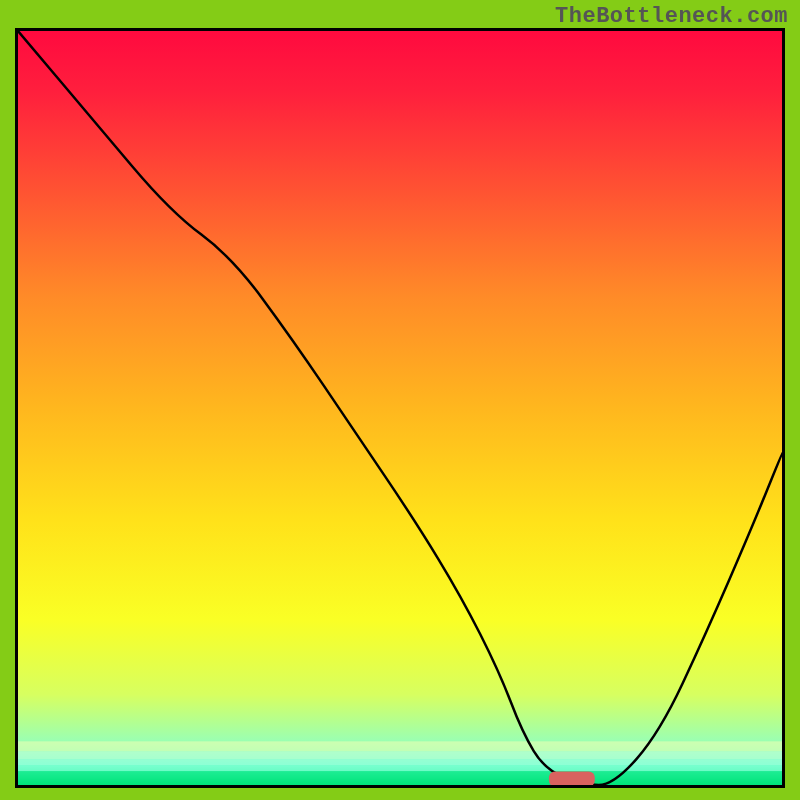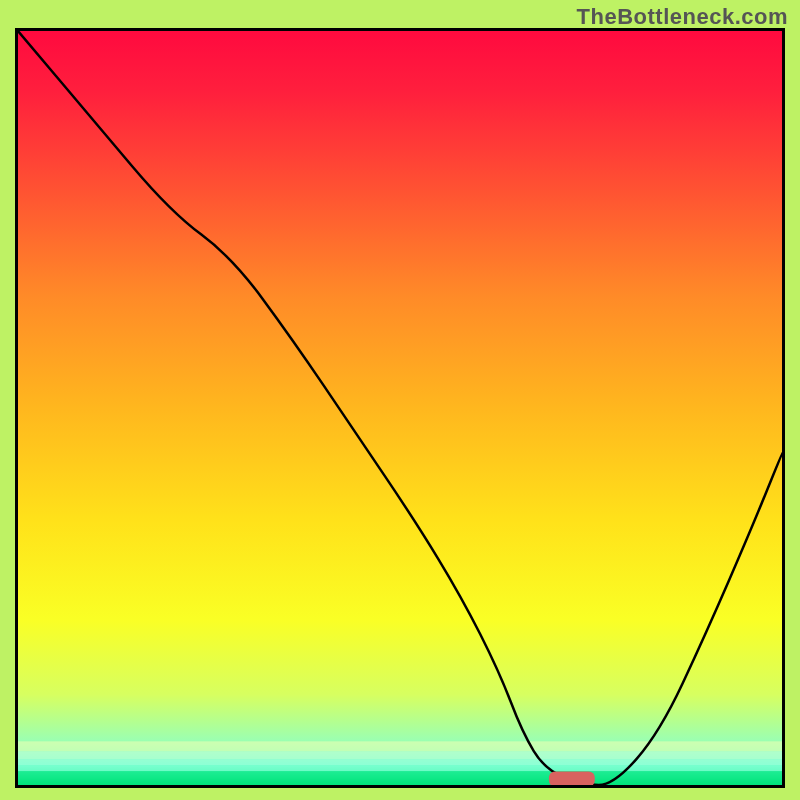--- a/index.html
+++ b/index.html
@@ -8,21 +8,22 @@
     width: 800px;
     height: 800px;
     background: #000;
     overflow: hidden;
     font-family: Arial, Helvetica, sans-serif;
   }
   .container {
     position: relative;
     width: 800px;
     height: 800px;
-    background: #bef264;
+    background: #84cc16;
+    font-family: Liberation Mono, monospace;
   }
   .watermark {
     position: absolute;
     top: 4px;
     right: 12px;
     color: #555;
     font-size: 22px;
     font-weight: bold;
     letter-spacing: 0.5px;
     z-index: 20;

